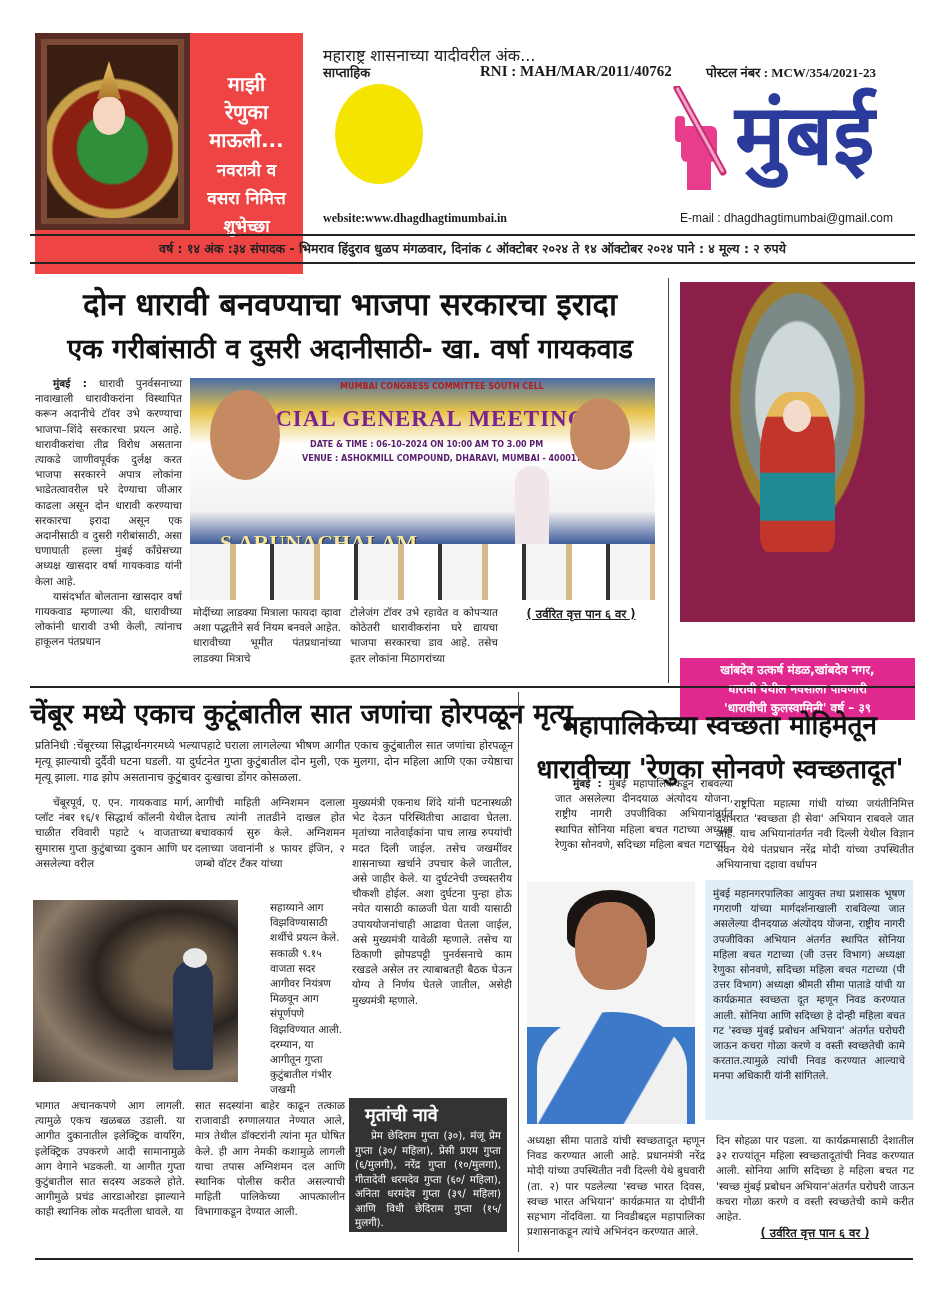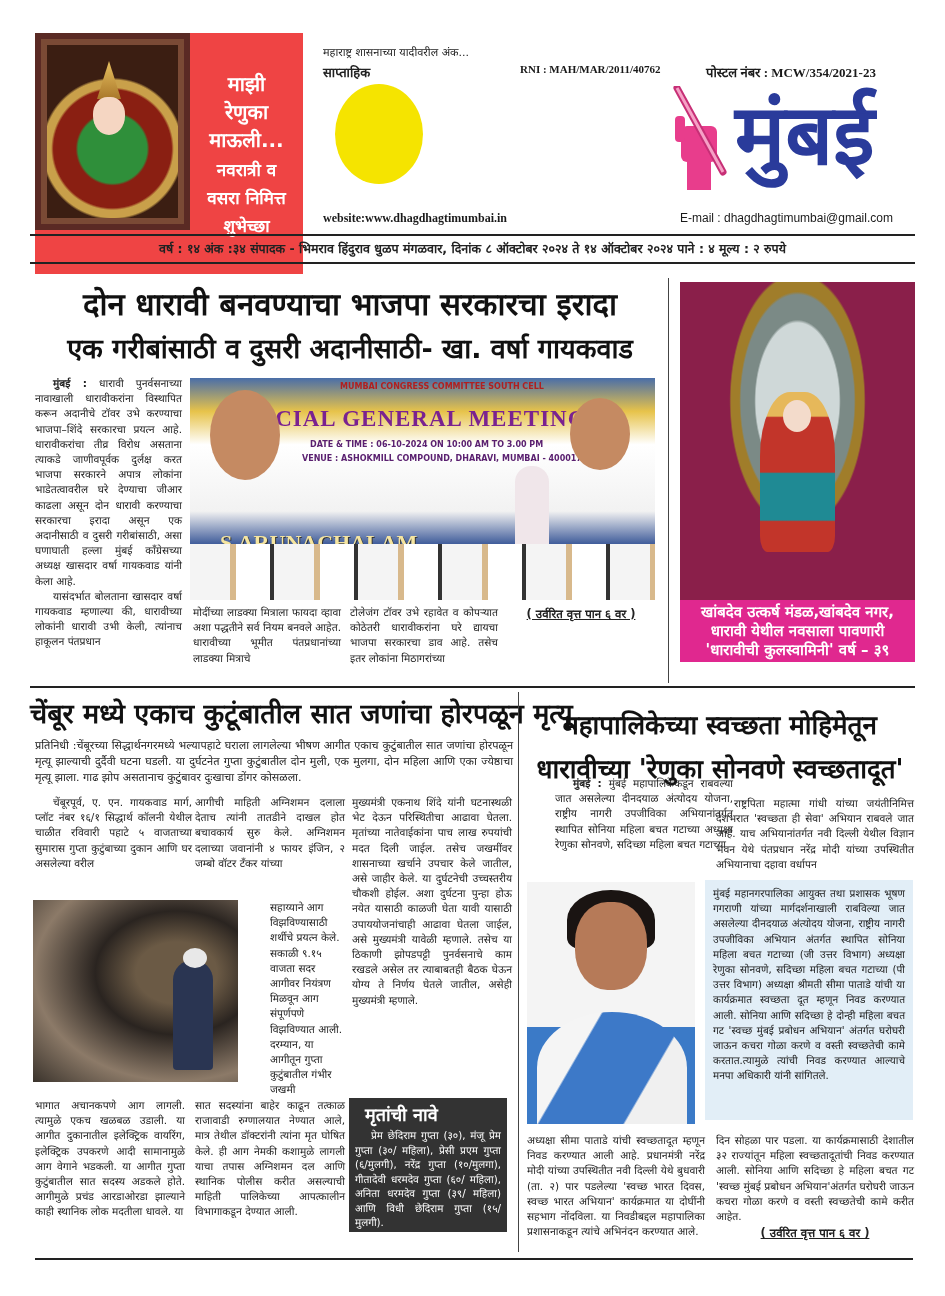--- a/index.html
+++ b/index.html
@@ -9,23 +9,23 @@
   
   .promo { position: absolute; left: 35px; top: 33px; width: 268px; height: 241px; display: flex; background: #ef4444; }
   .promo-photo { width: 155px; height: 197px; background: #7a4a35; border: 6px solid #5a2a24; position: relative; overflow: hidden; }
   .promo-photo .arch { position: absolute; inset: 6px; background: radial-gradient(circle at 50% 60%, #2f8f3a 0 28%, #8a1f12 30% 48%, #c9a04a 50% 56%, #3b1e12 58%); }
   .promo-photo .face { position: absolute; left: 52px; top: 58px; width: 32px; height: 38px; background: #f5d6c2; border-radius: 45% 45% 50% 50%; }
   .promo-photo .crown { position: absolute; left: 56px; top: 22px; width: 24px; height: 38px; background: linear-gradient(#e8c160, #a9772a); clip-path: polygon(50% 0, 100% 100%, 0 100%); }
   .promo-text { flex: 1; display: flex; flex-direction: column; align-items: center; justify-content: center; color: #fff; text-align: center; font-weight: bold; padding: 4px; }
   .promo-text .l1 { font-size: 20px; line-height: 28px; }
   .promo-text .l2 { font-size: 17px; line-height: 24px; margin-top: 4px; }
 
-  .top-note { position: absolute; left: 323px; top: 44px; font-size: 11px; color: #222; }
+  .top-note { position: absolute; left: 323px; top: 44px; font-size: 16px; color: #222; }
   .weekly { position: absolute; left: 323px; top: 63px; font-size: 13px; font-weight: bold; color: #222; }
-  .rni { position: absolute; left: 480px; top: 63px; font-size: 11px; font-family: "Liberation Serif", serif; font-weight: bold; margin-left: 40px; }
+  .rni { position: absolute; left: 480px; top: 63px; font-size: 15px; font-family: "Liberation Serif", serif; font-weight: bold; }
   .postal { position: absolute; left: 706px; top: 63px; font-size: 13px; font-family: "Liberation Serif", serif; font-weight: bold; }
 
   .logo { position: absolute; left: 335px; top: 80px; width: 580px; height: 120px; }
   .logo .circle { position: absolute; left: 0; top: 4px; width: 88px; height: 100px; border-radius: 50%; background: #f5e400; }
   .logo .red { position: absolute; left: 4px; top: 0; font-size: 84px; font-weight: bold; color: #e6322b; letter-spacing: -2px; line-height: 110px; font-family: "DejaVu Sans", sans-serif; }
   .logo .fist { position: absolute; left: 332px; top: 6px; width: 64px; height: 104px; }
   .logo .blue { position: absolute; left: 400px; top: 0; font-size: 84px; font-weight: bold; color: #2a3b9b; line-height: 110px; }
 
   .website { position: absolute; left: 323px; top: 211px; font-size: 12px; font-family: "Liberation Serif", serif; font-weight: bold; }
   .email { position: absolute; left: 680px; top: 211px; font-size: 12px; font-family: "Liberation Sans", sans-serif; }
@@ -52,21 +52,21 @@
   .meeting .banner-sub { position: absolute; left: 150px; top: 4px; font-size: 8px; color: #b02020; font-weight: bold; }
   .meeting .banner-date { position: absolute; left: 120px; top: 62px; font-size: 8px; color: #5a2070; font-weight: bold; }
   .meeting .banner-venue { position: absolute; left: 112px; top: 76px; font-size: 8px; color: #5a2070; font-weight: bold; }
   .meeting .banner-name { position: absolute; left: 30px; top: 152px; font-size: 22px; font-weight: bold; color: #f5e5a0; font-family: Liberation Serif, serif; text-shadow: 1px 1px 0 #333; }
   .meeting .portrait { position: absolute; border-radius: 50%; background: #c58a62; }
   .meeting .crowd { position: absolute; left: 0; bottom: 0; width: 100%; height: 56px; background: repeating-linear-gradient(90deg, #f4f4f4 0 40px, #d8b98c 40px 46px, #ffffff 46px 80px, #333 80px 84px); }
 
   .goddess { left: 680px; top: 282px; width: 235px; height: 340px; background: radial-gradient(ellipse at 50% 35%, #cfd8d8 0 25%, #7b8a86 26% 34%, #a07d2a 35% 40%, #8a1f4a 41%); }
   .goddess .body { position: absolute; left: 80px; top: 110px; width: 75px; height: 160px; background: linear-gradient(#e6b85a 0 15%, #c2352a 16% 50%, #1f8a94 51% 80%, #c2352a 81%); border-radius: 40% 40% 10% 10%; }
   .goddess .face { position: absolute; left: 103px; top: 118px; width: 28px; height: 32px; border-radius: 50%; background: #f3dbcb; }
-  .goddess-caption { position: absolute; left: 680px; top: 600px; width: 235px; height: 62px; background: #e0288f; color: #fff; text-align: center; font-size: 15px; line-height: 19px; font-weight: bold; padding-top: 3px; }
+  .goddess-caption { position: absolute; left: 680px; top: 658px; width: 235px; height: 62px; background: #e0288f; color: #fff; text-align: center; font-size: 12px; line-height: 19px; font-weight: bold; padding-top: 3px; }
 
   .fire { left: 33px; top: 900px; width: 205px; height: 182px; background: radial-gradient(ellipse at 70% 40%, #6b5a45 0 20%, #2a2420 40%, #8c7a68 70%, #3a332c 100%); }
   .fire .man { position: absolute; left: 140px; top: 60px; width: 40px; height: 110px; background: #2a3552; border-radius: 20px 20px 4px 4px; }
   .fire .helmet { position: absolute; left: 150px; top: 48px; width: 24px; height: 20px; border-radius: 50%; background: #e8e8e8; }
 
   .renuka { left: 527px; top: 882px; width: 168px; height: 242px; background: linear-gradient(180deg, #f4f4f4 0 60%, #3b7ac7 60%); }
   .renuka .head { position: absolute; left: 48px; top: 20px; width: 72px; height: 88px; background: #b67a58; border-radius: 45%; }
   .renuka .hair { position: absolute; left: 40px; top: 8px; width: 88px; height: 60px; background: #1a1412; border-radius: 50% 50% 20% 20%; }
   .renuka .sari { position: absolute; left: 10px; top: 130px; width: 150px; height: 112px; background: linear-gradient(120deg, #f5f5f5 0 30%, #3d79c8 31% 70%, #f0f0f0 71%); border-radius: 50% 50% 0 0; }
 

